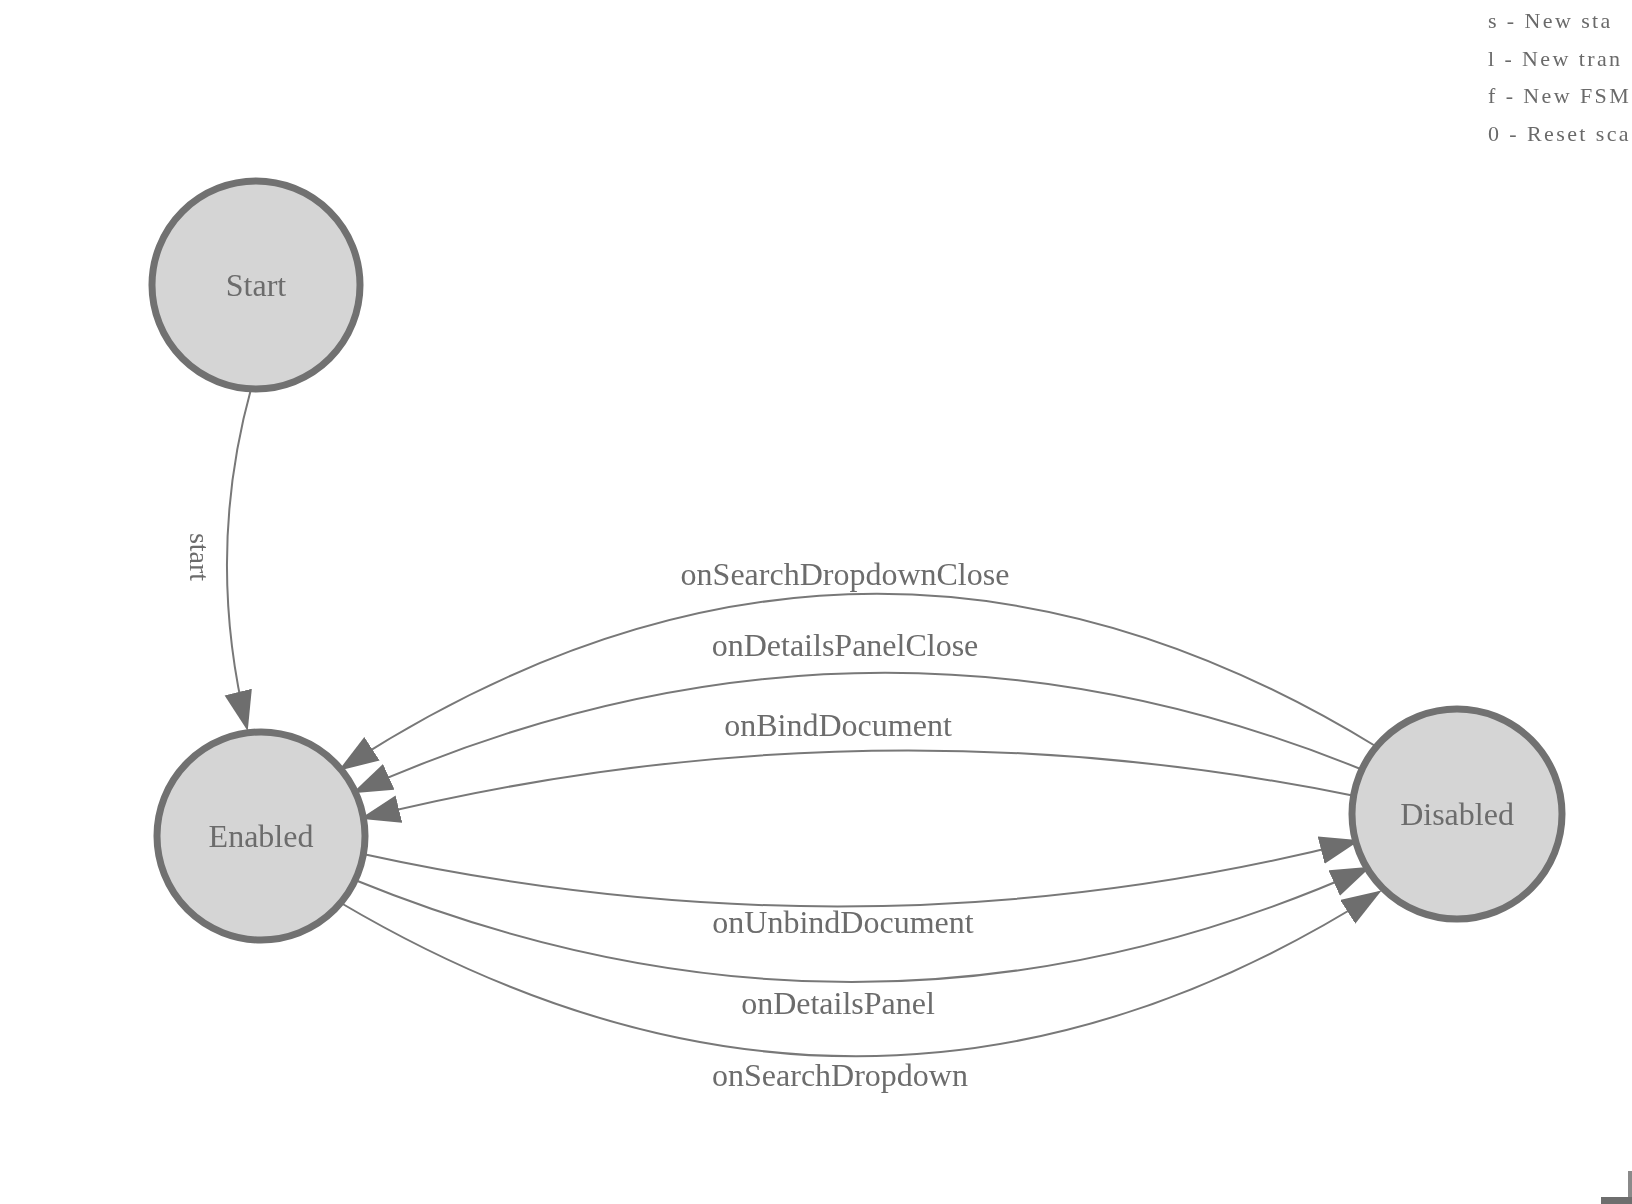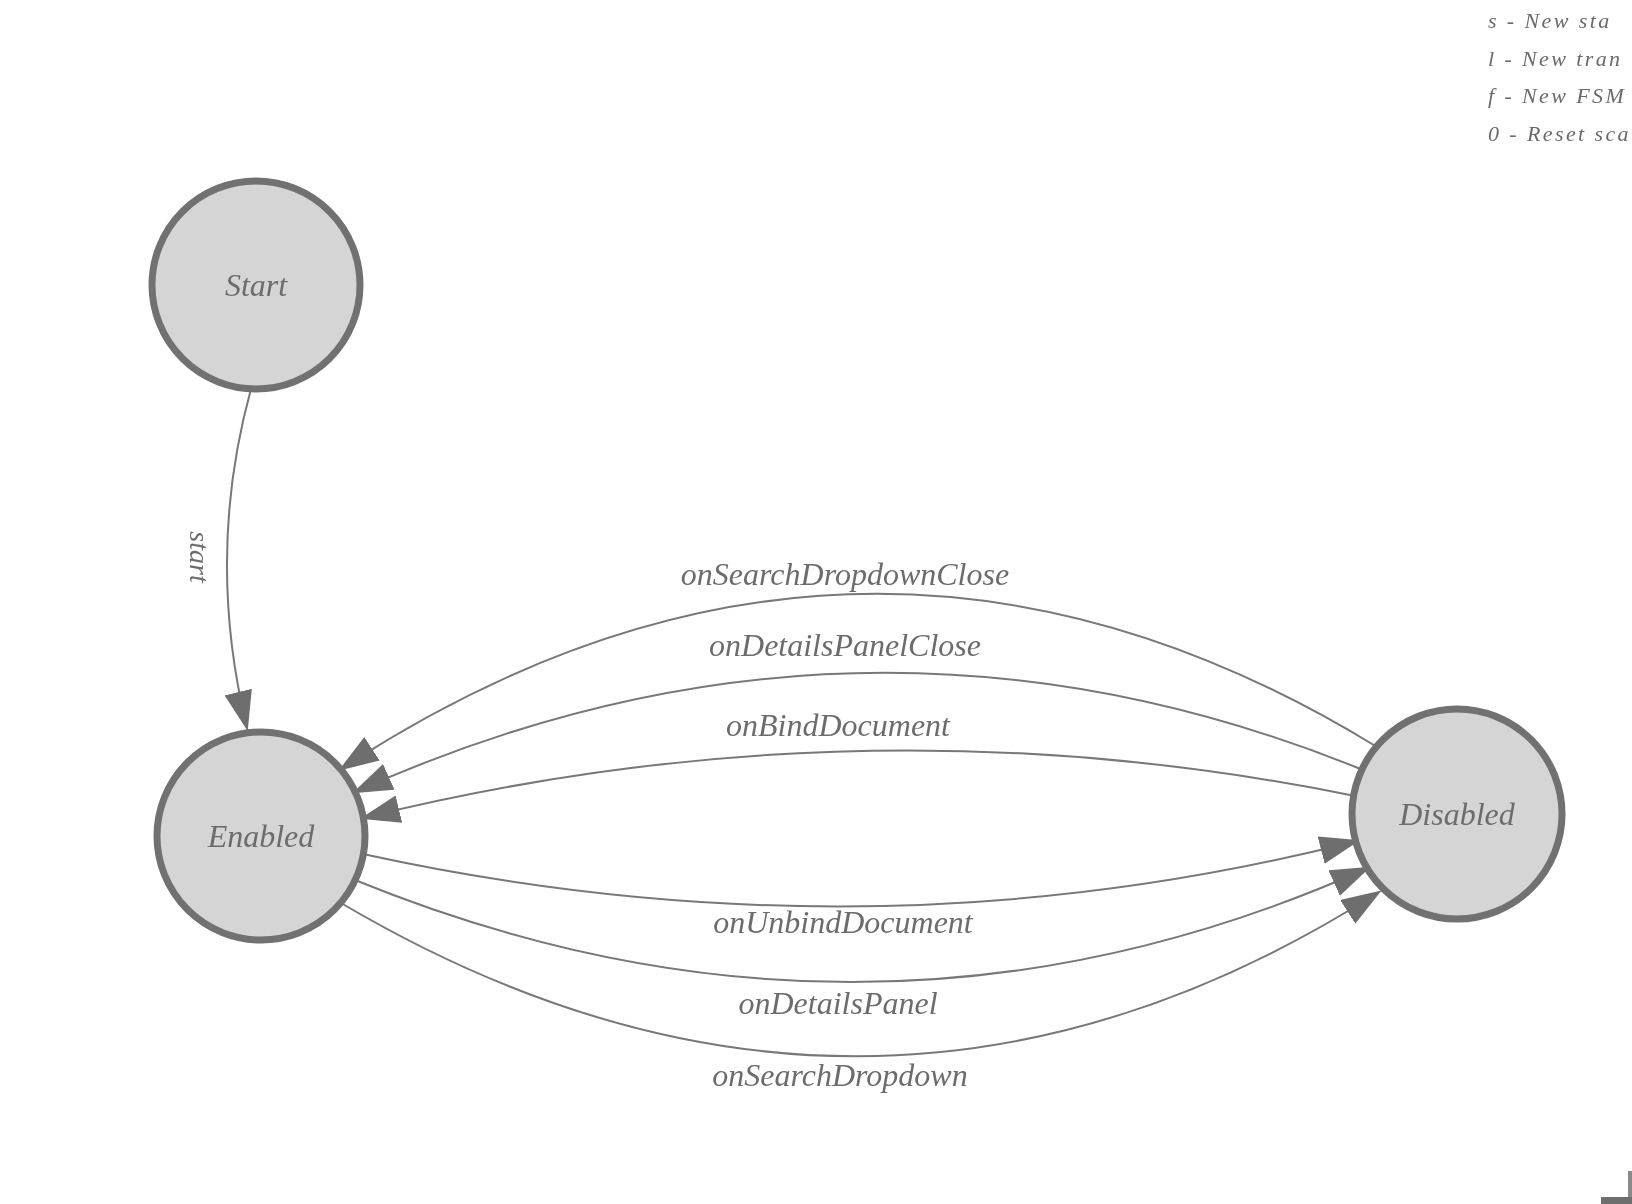--- a/index.html
+++ b/index.html
@@ -8,21 +8,20 @@
     background: #ffffff;
     width: 1632px;
     height: 1204px;
     overflow: hidden;
     font-family: "Liberation Serif", "DejaVu Serif", serif;
   }
   #canvas-wrap {
     position: relative;
     width: 1632px;
     height: 1204px;
-    font-style: italic;
   }
   svg { display: block; }
   .state-circle {
     fill: #d5d5d5;
     stroke: #717171;
     stroke-width: 7px;
   }
   .state-label {
     font-size: 32px;
     fill: #6c6c6c;

